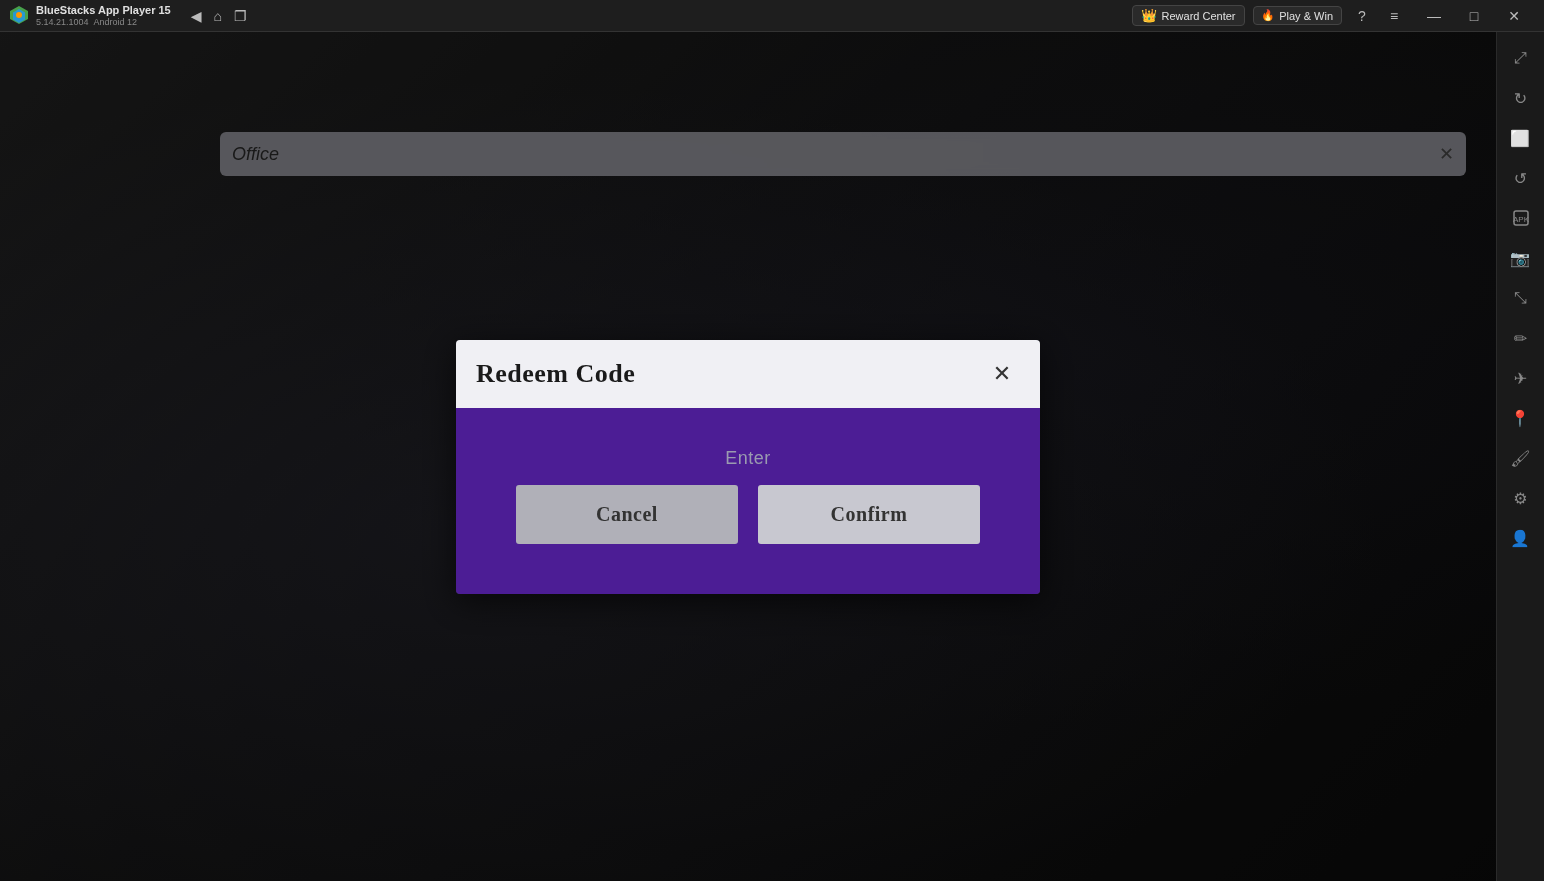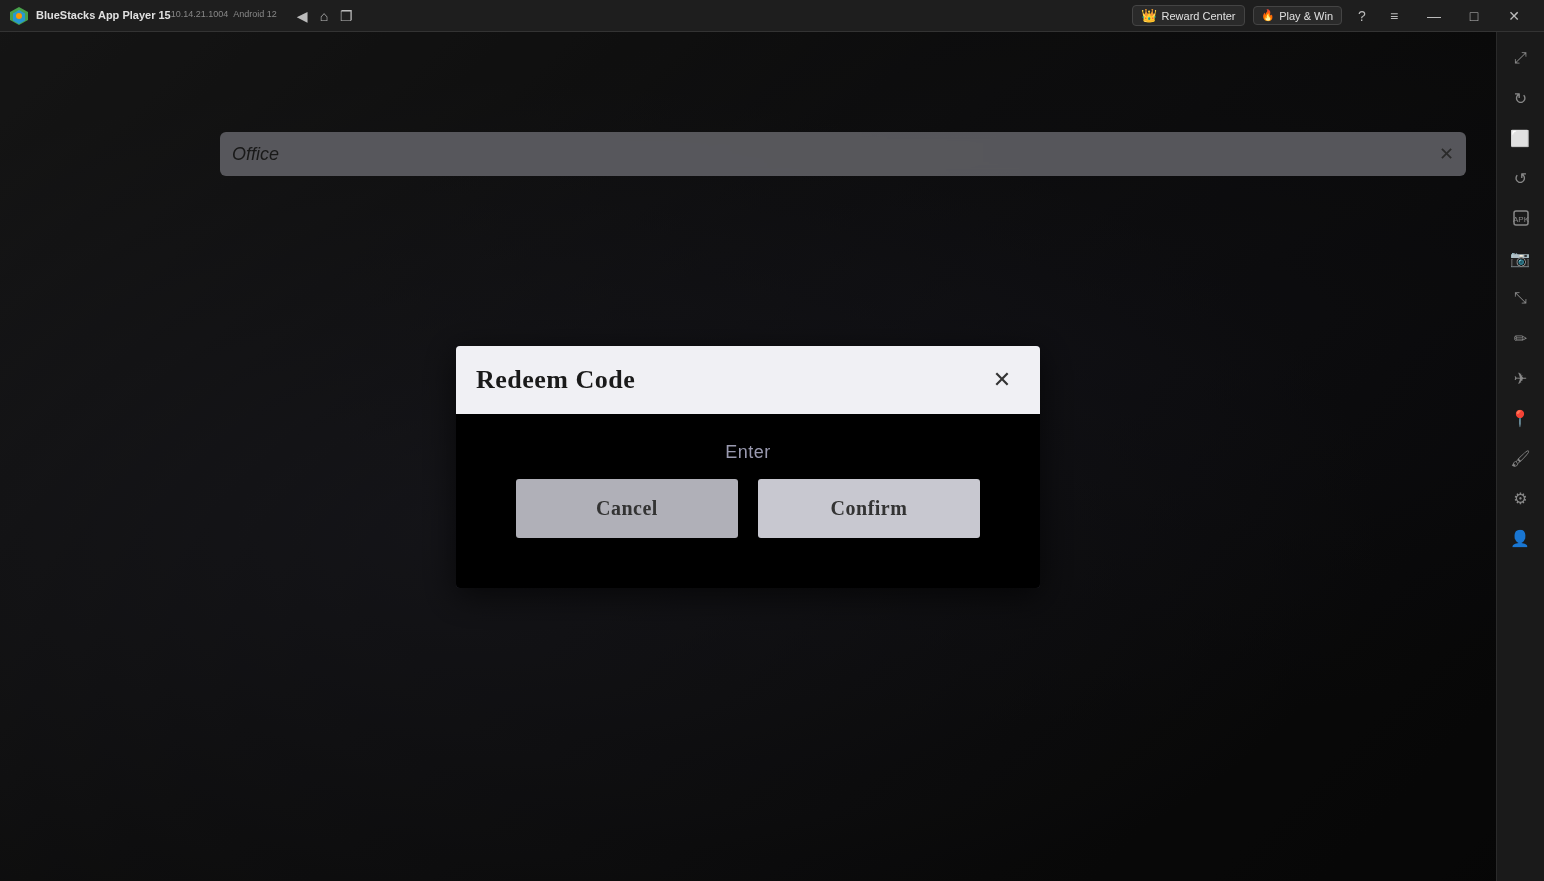--- a/index.html
+++ b/index.html
@@ -51,21 +51,21 @@
       gap: 6px;
     }
 
     .bs-logo {
       width: 22px;
       height: 22px;
     }
 
     .titlebar-appname {
       display: flex;
-      flex-direction: row;
+      flex-direction: column;
     }
 
     .titlebar-appname .title {
       font-size: 11px;
       color: #e0e0e0;
       font-weight: 600;
       line-height: 1.2;
     }
 
     .titlebar-appname .subtitle {
@@ -276,22 +276,22 @@
       display: flex;
       align-items: center;
       justify-content: center;
       color: #333;
       font-size: 22px;
       cursor: pointer;
       font-weight: 300;
     }
 
     .dialog-body {
-      padding: 28px 60px 30px;
-      background: #000000;
+      padding: 40px 60px 30px;
+      background: #4c1d95;
     }
 
     .dialog-enter-label {
       text-align: center;
       color: #9a9ab0;
       font-size: 18px;
       margin-bottom: 16px;
       letter-spacing: 0.5px;
     }
 
@@ -367,21 +367,21 @@
   <div class="titlebar-logo">
 
     <svg class="bs-logo" viewBox="0 0 22 22">
       <polygon points="11,2 20,7 20,15 11,20 2,15 2,7" fill="#4CAF50" opacity="0.9"></polygon>
       <polygon points="11,5 17,8.5 17,15.5 11,19 5,15.5 5,8.5" fill="#2196F3" opacity="0.8"></polygon>
       <circle cx="11" cy="11" r="3" fill="#FF9800"></circle>
     </svg>
     <div class="titlebar-appname">
       <span class="title">BlueStacks App Player 15</span>
       <span class="subtitle">
-        <span>10.14.21.1004</span>&nbsp;&nbsp;<span>Android 12</span>
+        <span>5.14.21.1004</span>&nbsp;&nbsp;<span>Android 12</span>
       </span>
     </div>
   </div>
 
   <div class="titlebar-nav">
     <span class="titlebar-nav-btn">◀</span>
     <span class="titlebar-nav-btn">⌂</span>
     <span class="titlebar-nav-btn">❐</span>
   </div>
 

